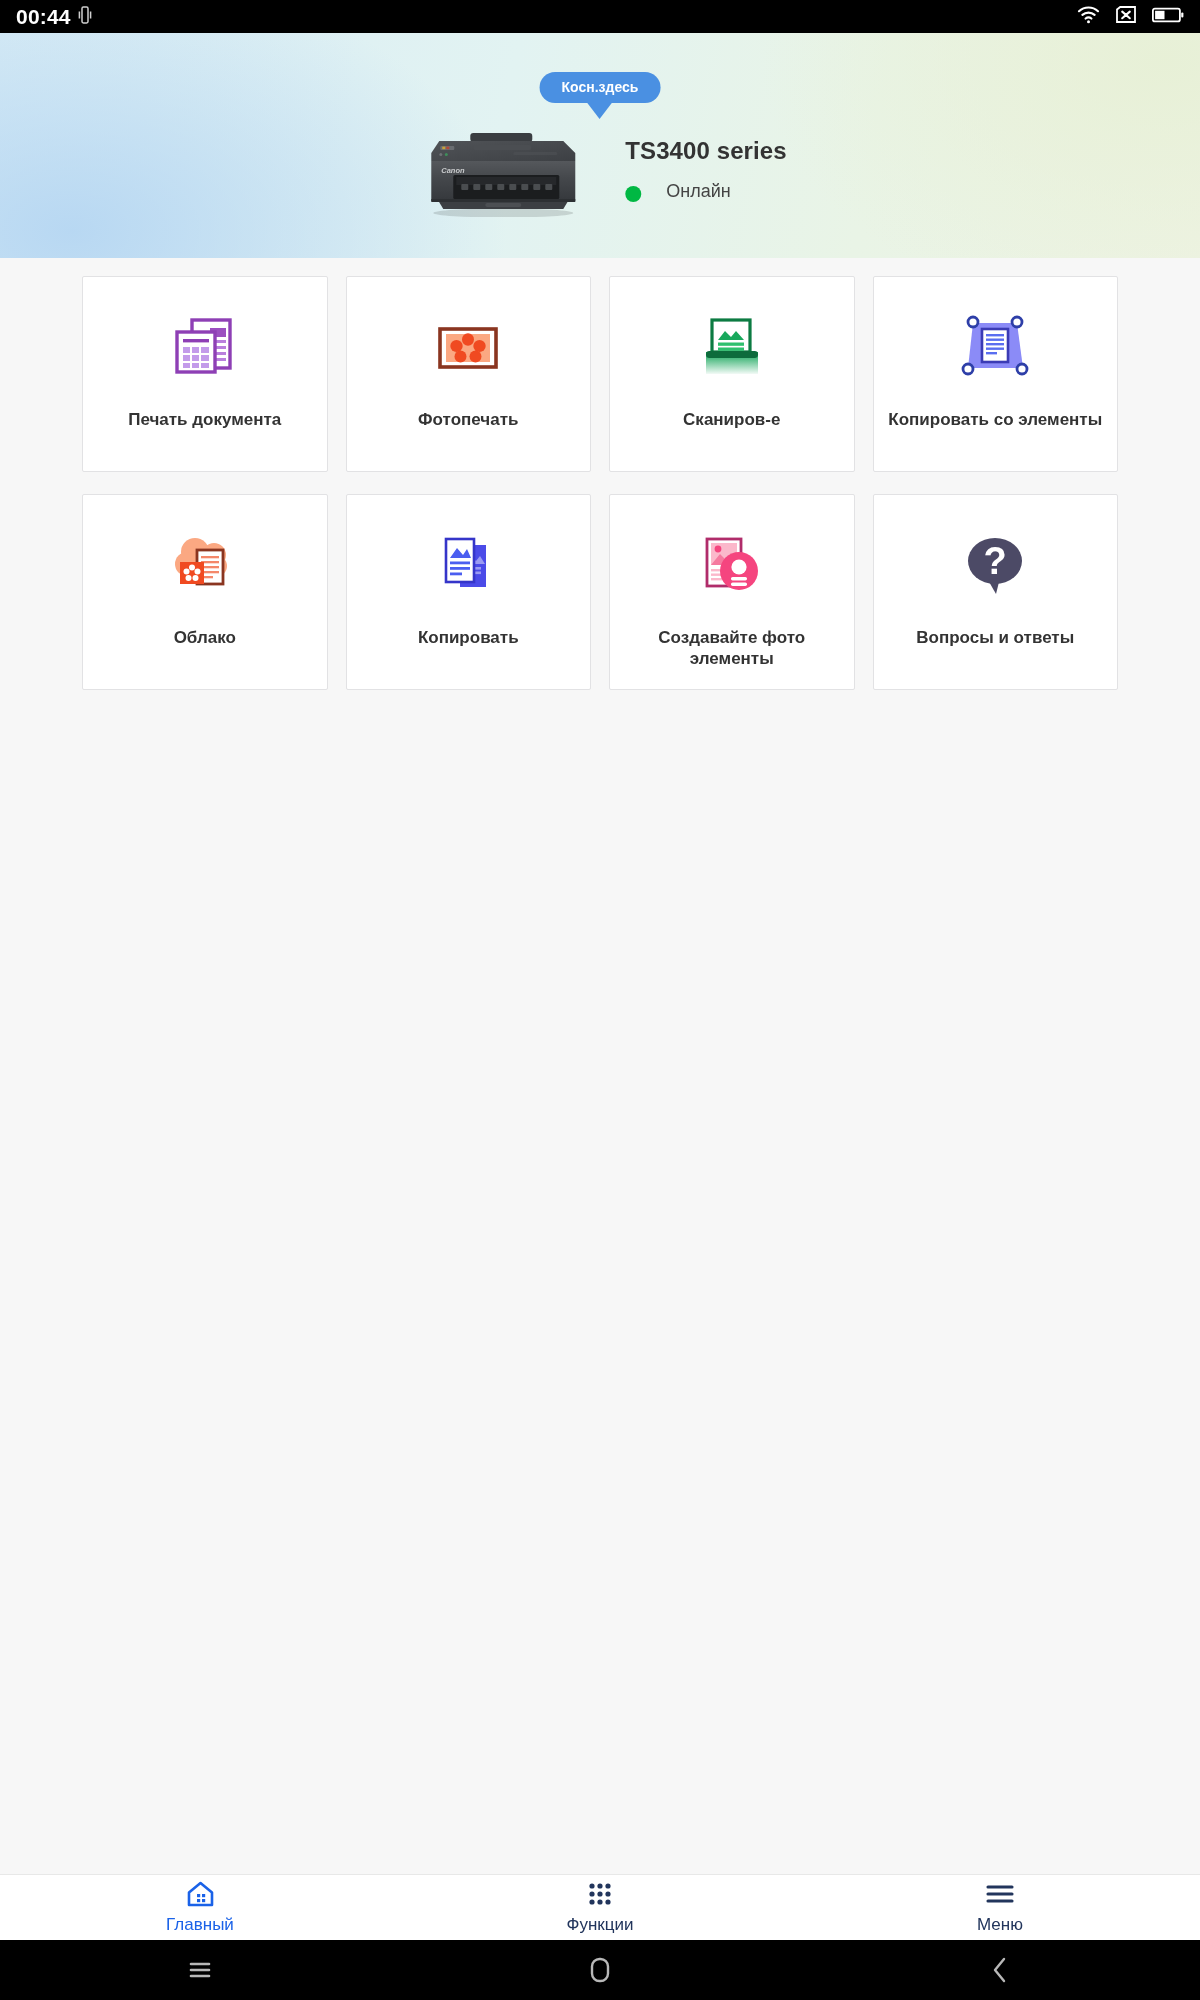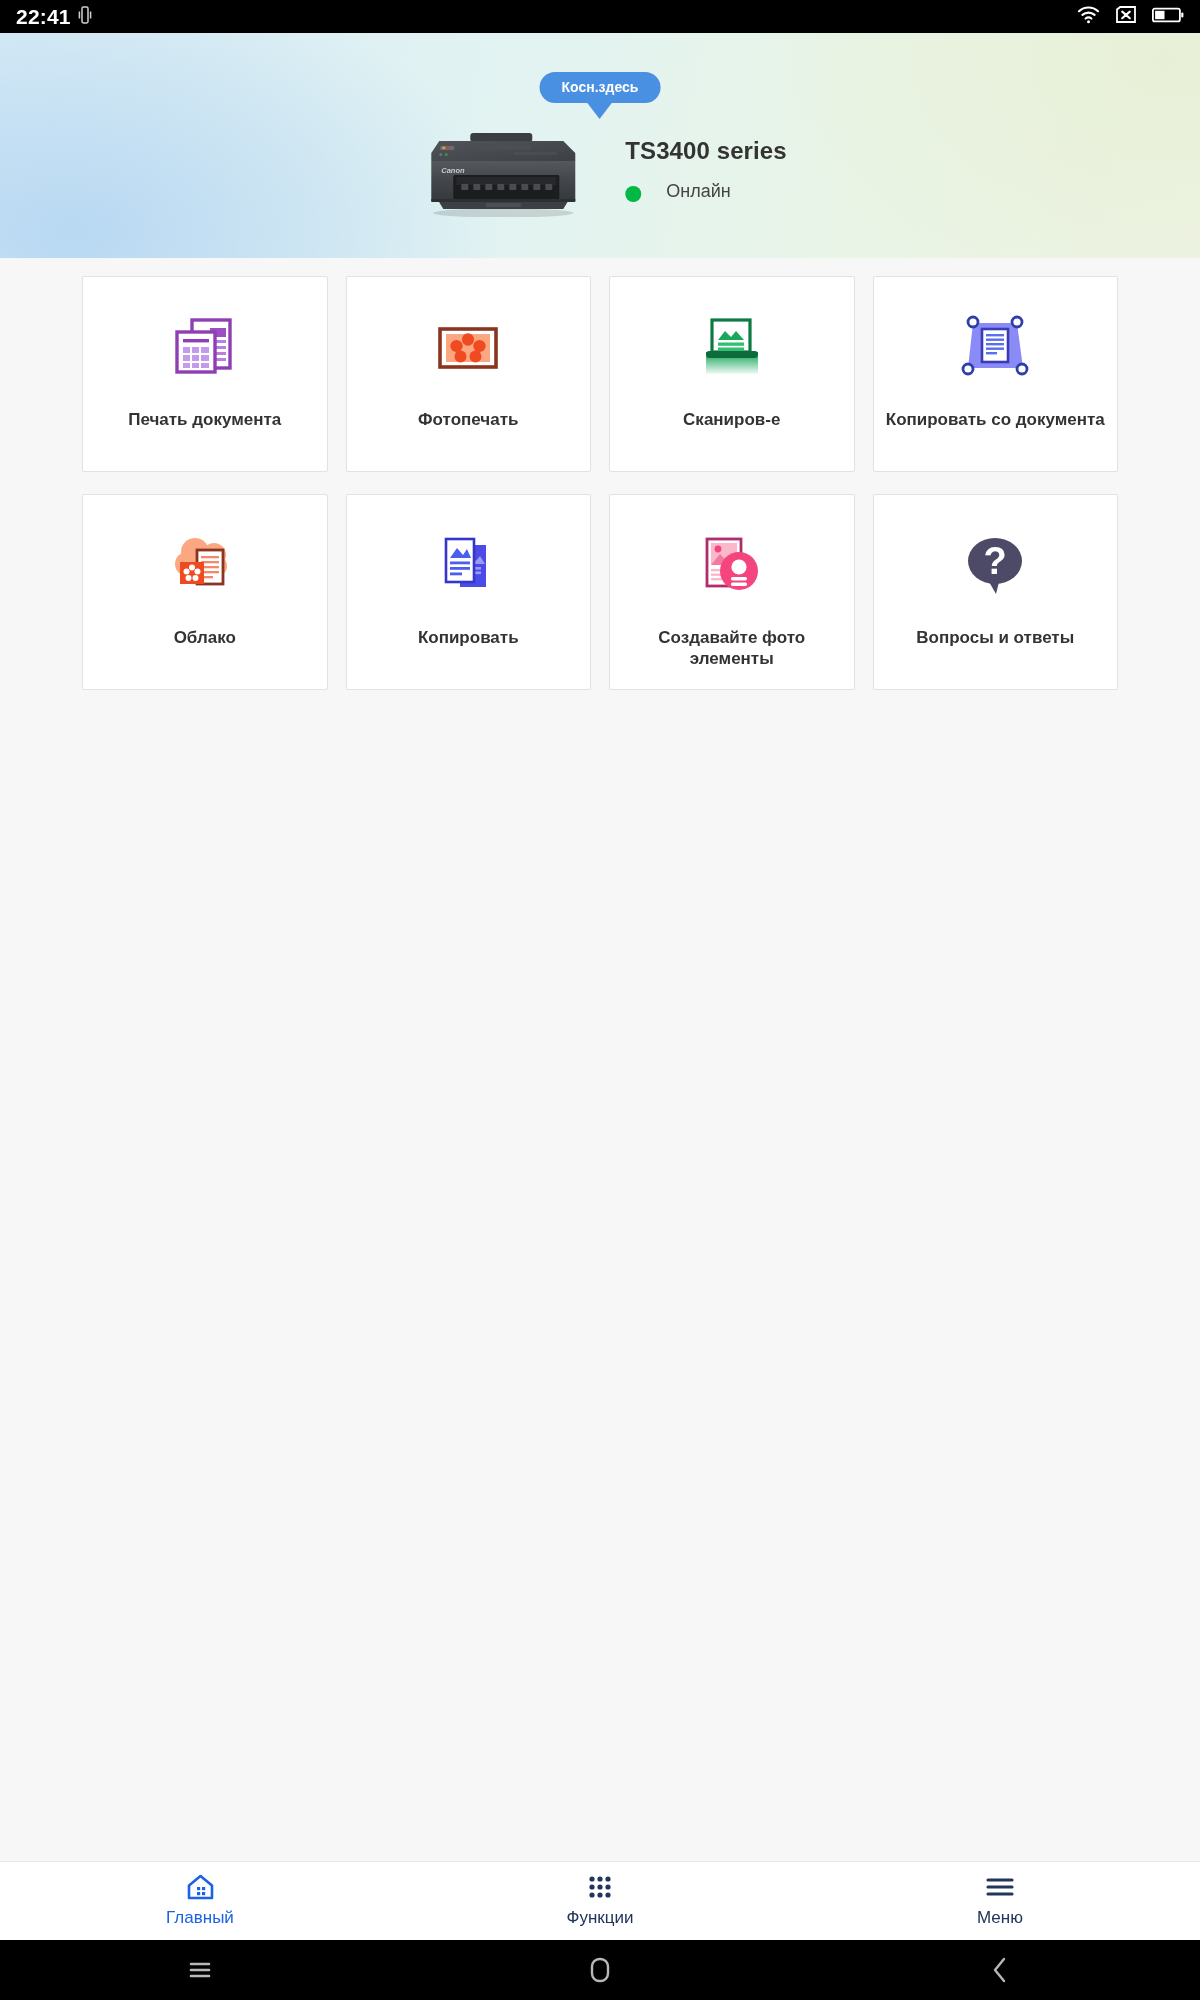--- a/index.html
+++ b/index.html
@@ -150,21 +150,21 @@
     line-height: 1.25;
     padding: 0 6px;
   }
 
   
   .bottomnav {
     position: absolute;
     bottom: 60px;
     left: 0;
     width: 1200px;
-    height: 79px;
+    height: 66px;
     background: #ffffff;
     border-top: 1px solid #e8e8e8;
     display: flex;
   }
   .nav-item {
     flex: 1;
     display: flex;
     flex-direction: column;
     align-items: center;
     justify-content: center;
@@ -193,21 +193,21 @@
     cursor: pointer;
   }
 </style>
 </head>
 <body>
 
 <div id="app">
 
   <div class="statusbar">
     <div class="sb-left">
-      <span class="sb-clock">22:41</span>
+      <span class="sb-clock">00:44</span>
       <span>
         <svg width="14" height="20" viewBox="0 0 14 20">
           <rect x="4" y="2" width="6" height="16" rx="1.4" fill="none" stroke="#cfcfcf" stroke-width="1.5"></rect>
           <path d="M1.4 6.5 L1.4 13.5 M12.6 6.5 L12.6 13.5" stroke="#cfcfcf" stroke-width="1.5"></path>
         </svg>
       </span>
     </div>
     <div class="sb-right">
       <span>
         <svg width="23" height="18" viewBox="0 0 23 18">
@@ -384,21 +384,21 @@
             <rect x="32" y="46" width="11" height="2.4"></rect>
           </g>
           <g fill="#ffffff" stroke="#2e3fa8" stroke-width="2.8">
             <circle cx="19" cy="16" r="5"></circle>
             <circle cx="63" cy="16" r="5"></circle>
             <circle cx="14" cy="63" r="5"></circle>
             <circle cx="68" cy="63" r="5"></circle>
           </g>
         </svg>
       </div>
-      <div class="tile-label">Копировать со документа</div>
+      <div class="tile-label">Копировать со элементы</div>
     </div>
 
     <div class="tile">
       <div class="tile-icon">
         <svg width="82" height="82" viewBox="0 0 82 82">
           <g fill="#fba882">
             <circle cx="31" cy="28" r="14"></circle>
             <circle cx="50" cy="31" r="12"></circle>
             <circle cx="23" cy="40" r="12"></circle>
             <circle cx="52" cy="42" r="11"></circle>

